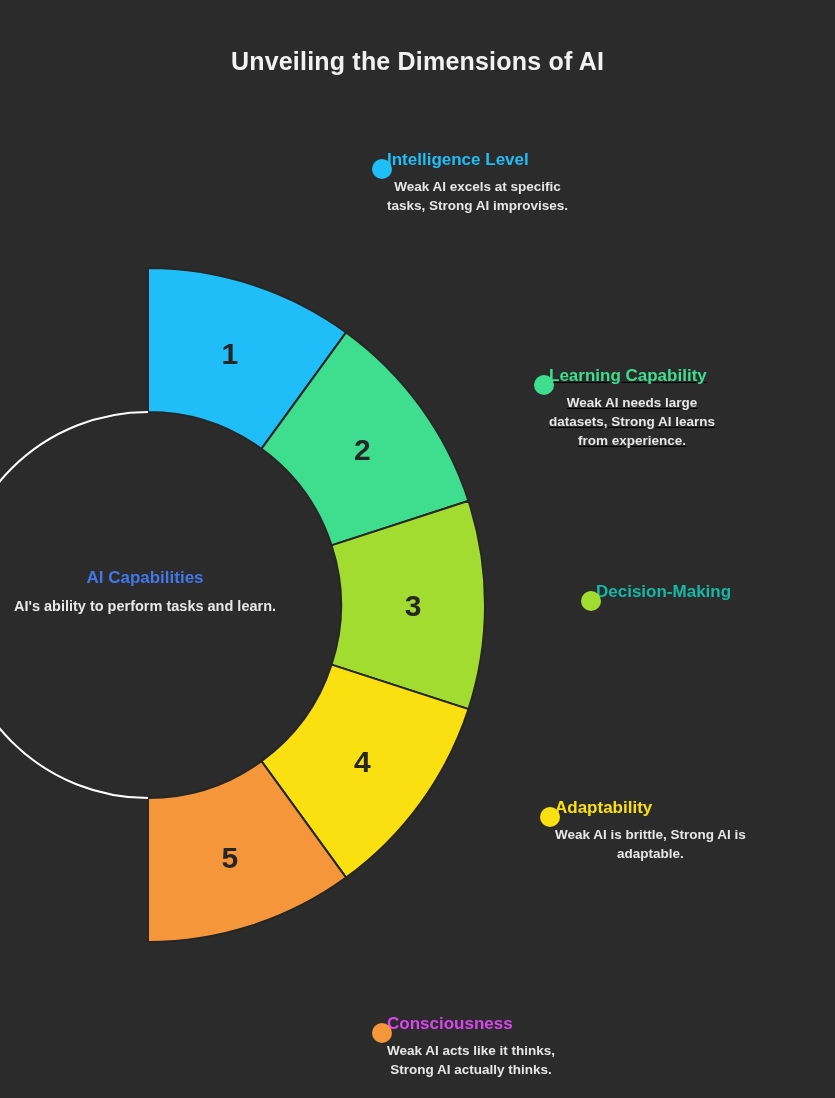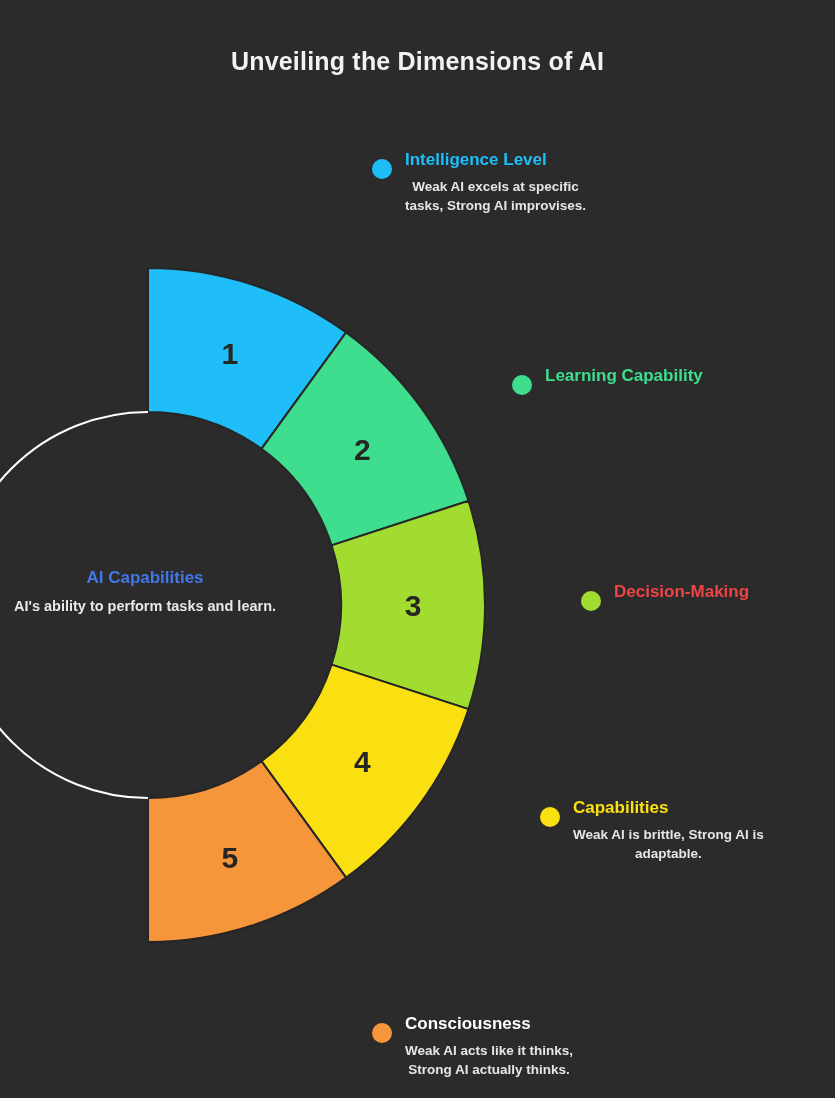--- a/index.html
+++ b/index.html
@@ -72,21 +72,21 @@
   }
   .legend-dot {
     position: absolute;
     left: 0;
     top: 9px;
     width: 20px;
     height: 20px;
     border-radius: 50%;
   }
   .legend-body {
-    margin-left: 33px;
+    margin-left: 15px;
   }
   .legend-title {
     font-size: 17px;
     font-weight: bold;
     line-height: 1.2;
     margin-bottom: 8px;
     white-space: nowrap;
   }
   .legend-desc {
     font-size: 13.5px;
@@ -134,41 +134,44 @@
 
 <div id="legend-root">
     <div class="legend-item" style="left: 372px; top: 150px;">
       <span class="legend-dot" style="background: rgb(31, 190, 248);"></span>
       <div class="legend-body">
         <div class="legend-title" style="color: rgb(31, 190, 248);">Intelligence Level</div>
         <div class="legend-desc">Weak AI excels at specific
 tasks, Strong AI improvises.</div>
       </div>
     </div>
-    <div class="legend-item" style="left: 512px; top: 366px;">
+    <div class="legend-item" style="left: 534px; top: 366px; text-decoration: underline;">
       <span class="legend-dot" style="background: rgb(63, 221, 142);"></span>
       <div class="legend-body">
         <div class="legend-title" style="color: rgb(63, 221, 142);">Learning Capability</div>
+        <div class="legend-desc">Weak AI needs large
+datasets, Strong AI learns
+from experience.</div>
       </div>
     </div>
     <div class="legend-item" style="left: 581px; top: 582px;">
       <span class="legend-dot" style="background: rgb(162, 220, 49);"></span>
       <div class="legend-body">
-        <div class="legend-title" style="color: #ef4444;">Decision-Making</div>
+        <div class="legend-title" style="color: #14b8a6;">Decision-Making</div>
       </div>
     </div>
     <div class="legend-item" style="left: 540px; top: 798px;">
       <span class="legend-dot" style="background: rgb(251, 224, 17);"></span>
       <div class="legend-body">
-        <div class="legend-title" style="color: rgb(251, 224, 17);">Capabilities</div>
+        <div class="legend-title" style="color: rgb(251, 224, 17);">Adaptability</div>
         <div class="legend-desc">Weak AI is brittle, Strong AI is
 adaptable.</div>
       </div>
     </div>
     <div class="legend-item" style="left: 372px; top: 1014px;">
       <span class="legend-dot" style="background: rgb(246, 150, 58);"></span>
       <div class="legend-body">
-        <div class="legend-title" style="color: #ffffff;">Consciousness</div>
+        <div class="legend-title" style="color: #d946ef;">Consciousness</div>
         <div class="legend-desc">Weak AI acts like it thinks,
 Strong AI actually thinks.</div>
       </div>
     </div>
   </div>
 
 </body></html>

